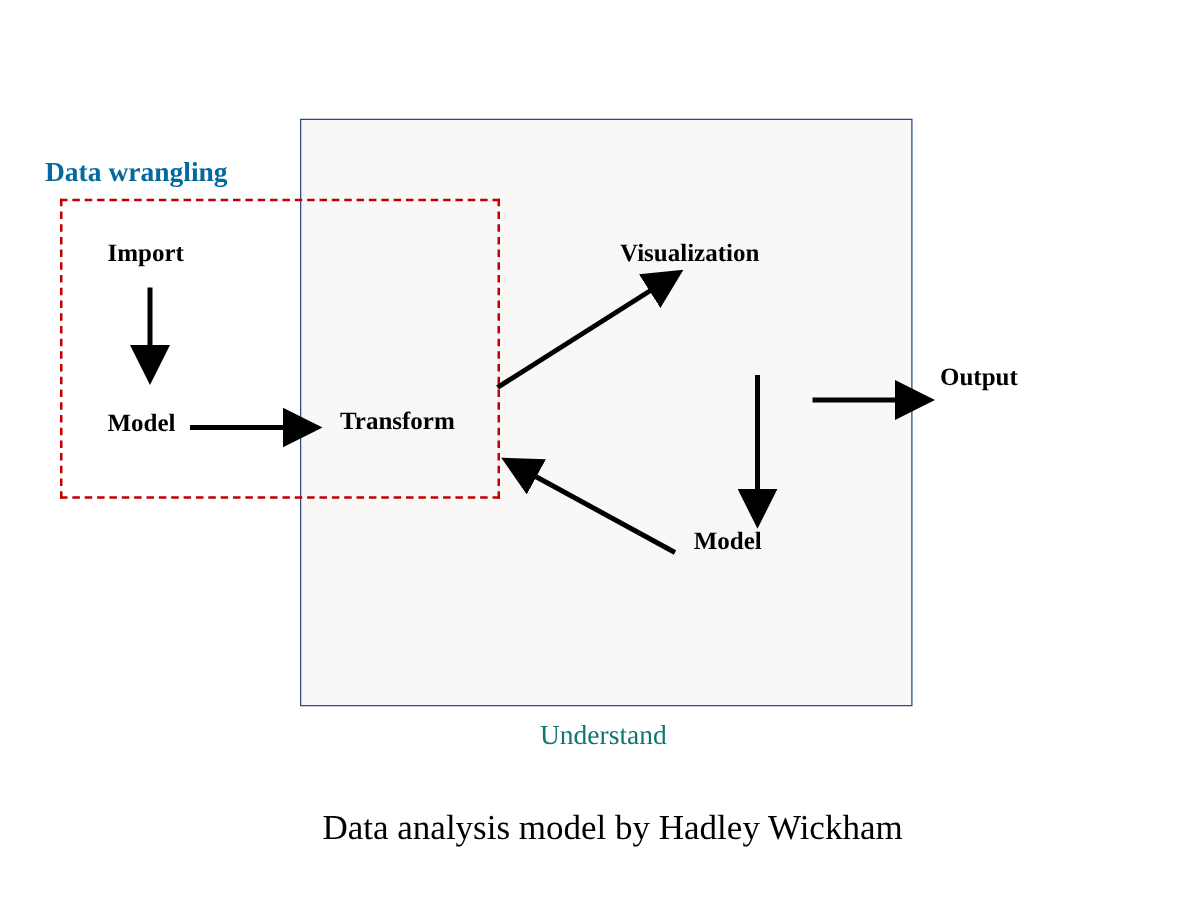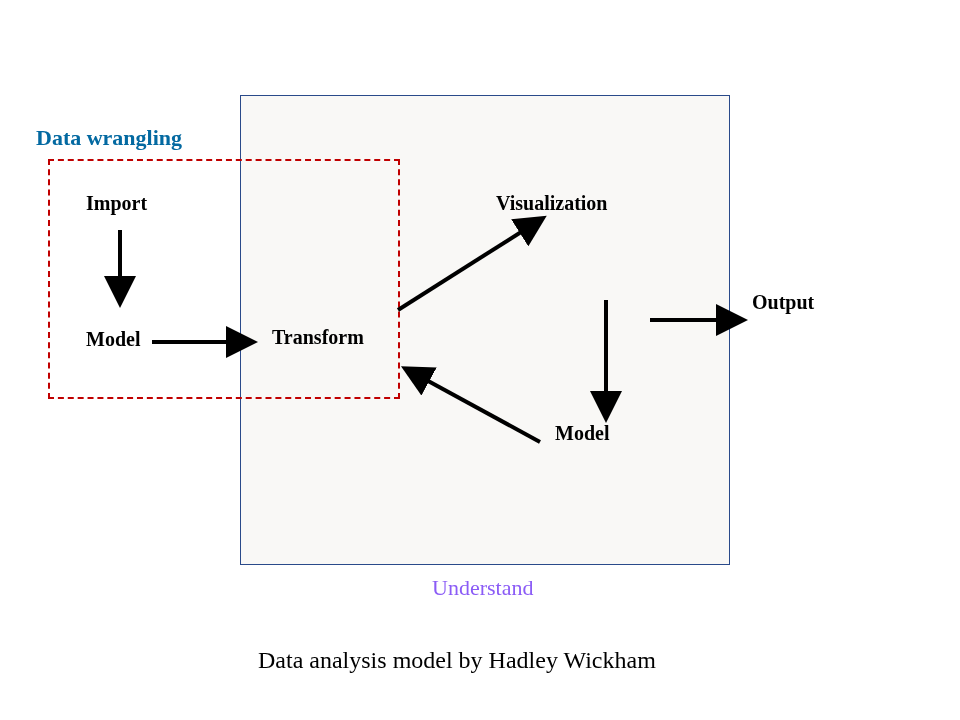--- a/index.html
+++ b/index.html
@@ -35,25 +35,25 @@
     }
     .label-wrangling {
       position: absolute;
       font-size: 22px;
       font-weight: bold;
       color: #0369a1;
     }
     .label-understand {
       position: absolute;
       font-size: 22px;
-      color: #8b5cf6;
+      color: #0f766e;
     }
     .caption {
       position: absolute;
-      font-size: 24px;
+      font-size: 28px;
       color: #000;
     }
     svg.arrows {
       position: absolute;
       left: 0;
       top: 0;
       width: 960px;
       height: 720px;
       pointer-events: none;
     }

